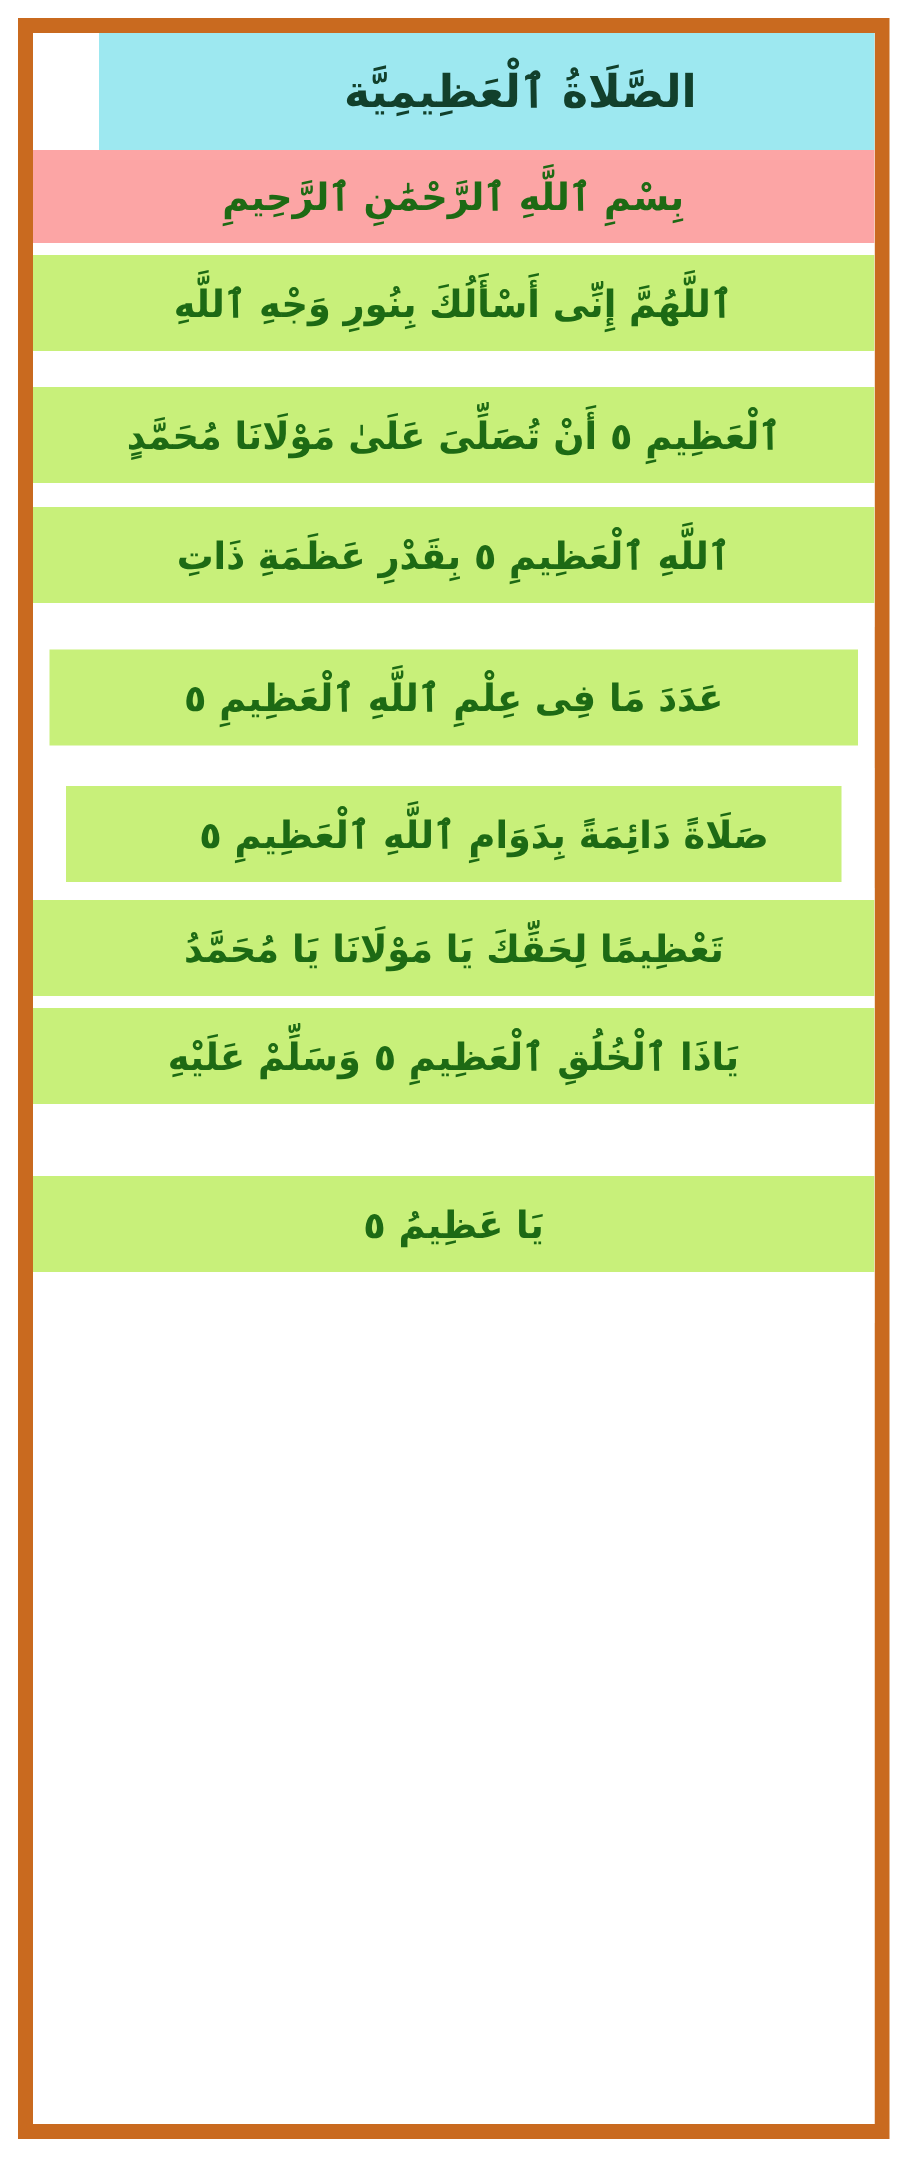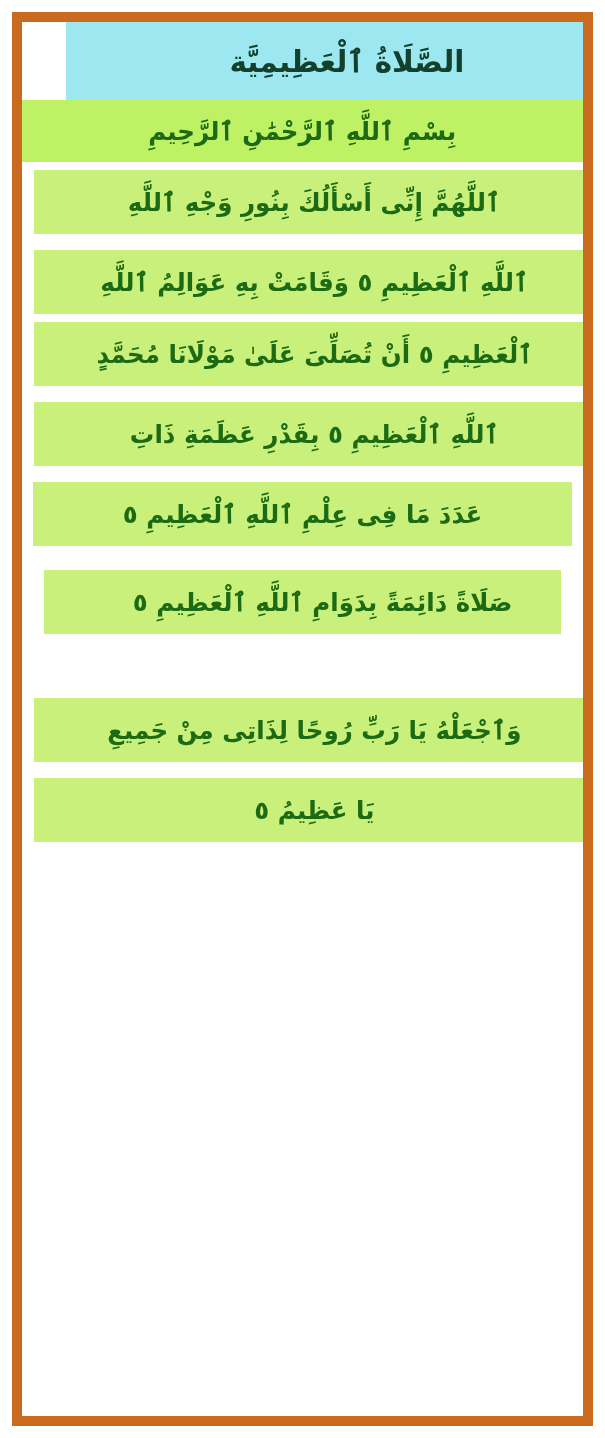--- a/index.html
+++ b/index.html
@@ -56,42 +56,41 @@
     overflow: hidden;
   }
   .line.title {
     background: #9de8f0;
     color: #12402c;
     font-size: 30px;
     height: 78px;
     margin-left: 44px;
   }
   .line.basmala {
-    background: #bef264;
+    background: #fca5a5;
     color: #1d6a14;
     font-size: 25px;
     height: 62px;
   }
   .line.body {
     background: #c8f07a;
     font-size: 25px;
     height: 64px;
-    margin-left: 12px;
   }
   .line.gap {
     background: #ffffff;
     height: 8px;
   }
   .line.body.narrow {
     width: 96%;
-    margin: 0 auto;
+    margin: 15px auto;
   }
   .line.body.narrow2 {
     width: 92%;
-    margin: 16px auto;
+    margin: 4px auto;
     padding-left: 41px;
   }
   .line.tail {
     background: #ffffff;
     height: 34px;
   }
   .txt {
     display: inline-block;
     transform: scaleX(0.98);
   }
@@ -113,23 +112,20 @@
 
       <div class="line gap"></div>
 
       <div class="line body">
         <span class="txt">ٱللَّهُمَّ إِنِّى أَسْأَلُكَ بِنُورِ وَجْهِ ٱللَّهِ</span>
       </div>
       <div class="line gap"></div>
 
       <div class="line gap"></div>
 
-      <div class="line body">
-        <span class="txt">ٱللَّهِ ٱلْعَظِيمِ ٥ وَقَامَتْ بِهِ عَوَالِمُ ٱللَّهِ</span>
-      </div>
       <div class="line gap"></div>
 
       <div class="line body">
         <span class="txt">ٱلْعَظِيمِ ٥ أَنْ تُصَلِّىَ عَلَىٰ مَوْلَانَا مُحَمَّدٍ</span>
       </div>
       <div class="line gap"></div>
 
       <div class="line gap"></div>
 
       <div class="line body">
@@ -142,33 +138,36 @@
       <div class="line body narrow">
         <span class="txt">عَدَدَ مَا فِى عِلْمِ ٱللَّهِ ٱلْعَظِيمِ ٥</span>
       </div>
       <div class="line gap"></div>
 
       <div class="line body narrow2">
         <span class="txt">صَلَاةً دَائِمَةً بِدَوَامِ ٱللَّهِ ٱلْعَظِيمِ ٥</span>
       </div>
       <div class="line gap"></div>
 
+      <div class="line body">
+        <span class="txt">تَعْظِيمًا لِحَقِّكَ يَا مَوْلَانَا يَا مُحَمَّدُ</span>
+      </div>
+      <div class="line gap"></div>
+
+      <div class="line body">
+        <span class="txt">يَاذَا ٱلْخُلُقِ ٱلْعَظِيمِ ٥ وَسَلِّمْ عَلَيْهِ</span>
+      </div>
       <div class="line gap"></div>
 
       <div class="line gap"></div>
 
       <div class="line gap"></div>
 
       <div class="line gap"></div>
 
-      <div class="line gap"></div>
-
-      <div class="line body">
-        <span class="txt">وَٱجْعَلْهُ يَا رَبِّ رُوحًا لِذَاتِى مِنْ جَمِيعِ</span>
-      </div>
       <div class="line gap"></div>
 
       <div class="line gap"></div>
 
       <div class="line body">
         <span class="txt">يَا عَظِيمُ ٥</span>
       </div>
 
       <div class="line tail"></div>
 

